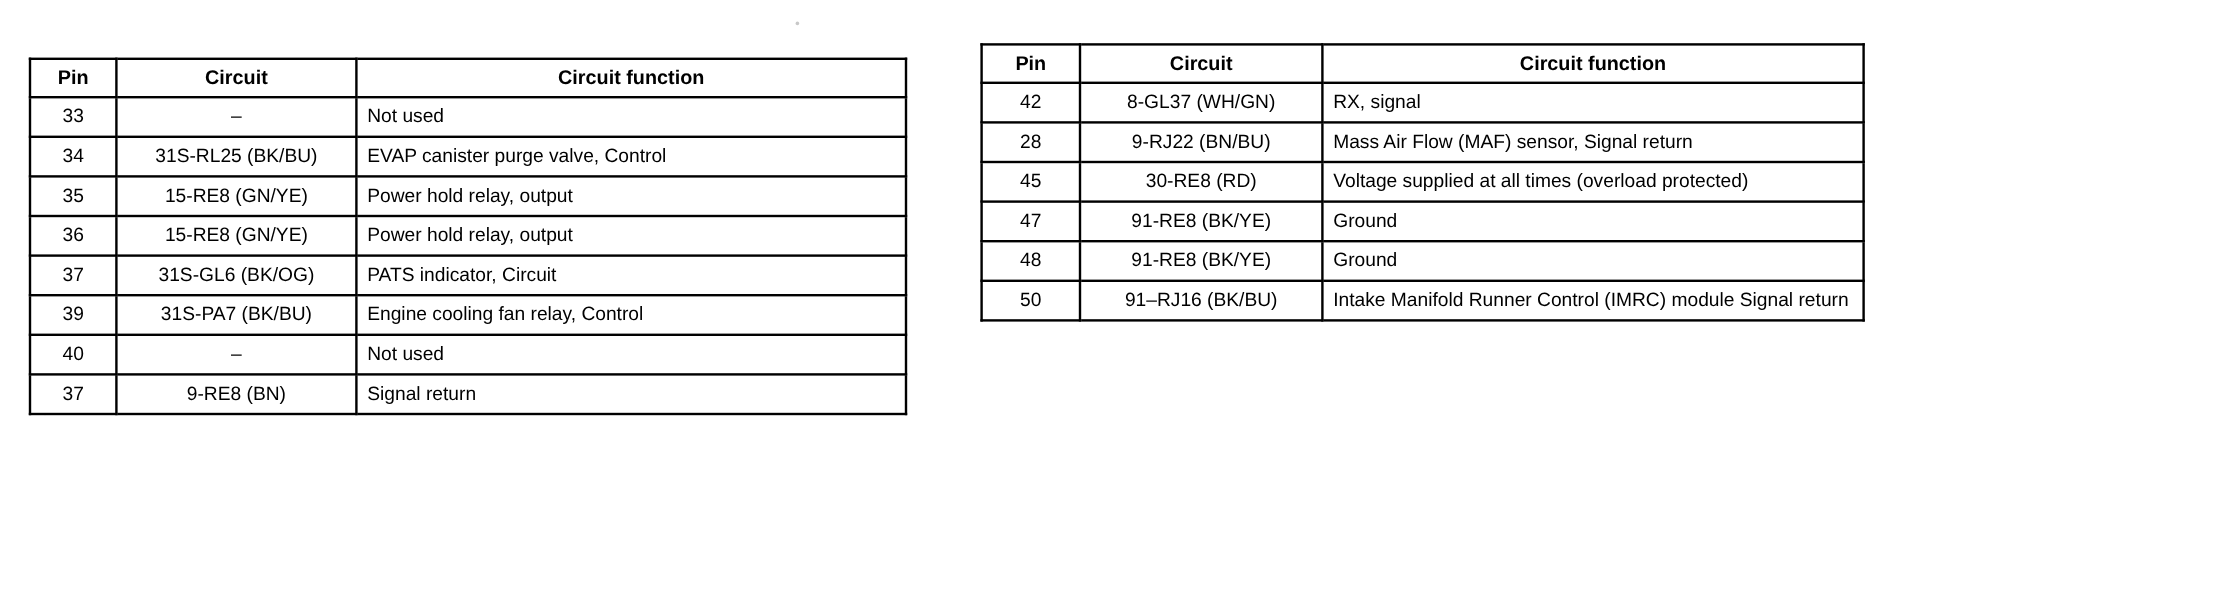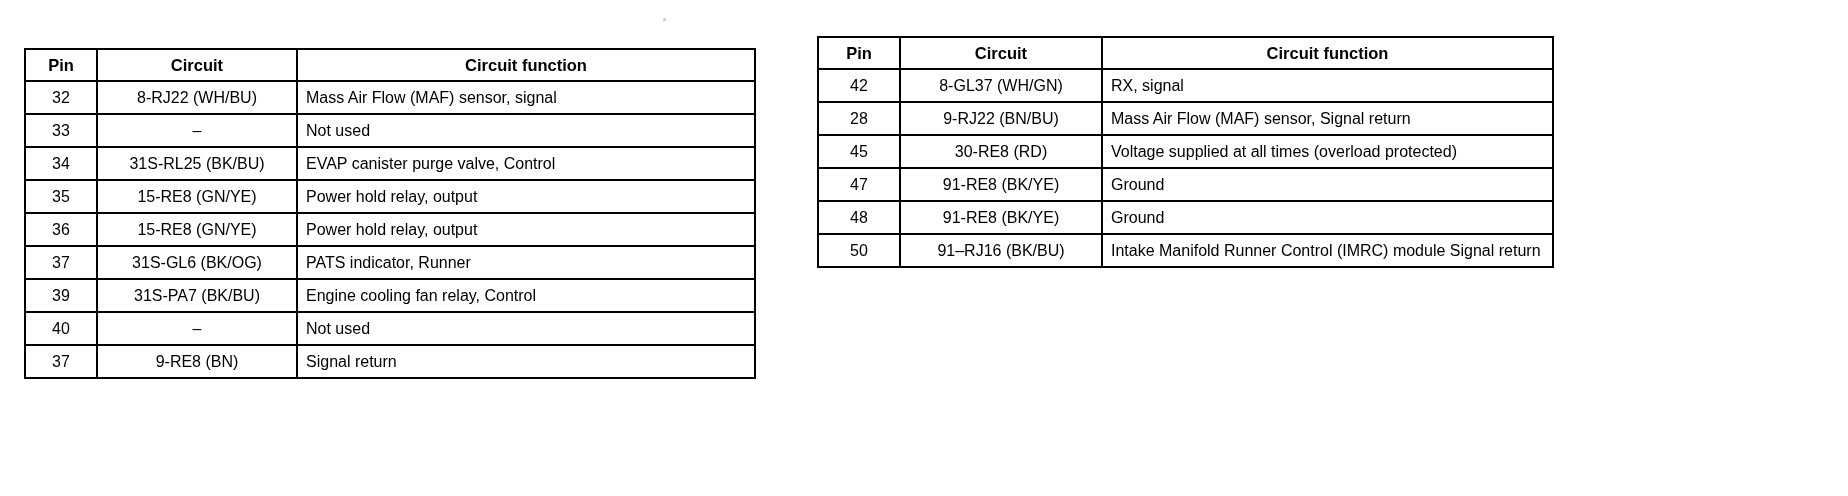--- a/index.html
+++ b/index.html
@@ -111,25 +111,20 @@
         </colgroup>
       <thead>
         <tr>
           <th class="col-pin">Pin</th>
           <th class="col-circuit">Circuit</th>
           <th class="col-func">Circuit function</th>
         </tr>
       </thead>
       <tbody>
         <tr>
-          <td class="col-pin">32</td>
-          <td class="col-circuit">8-RJ22 (WH/BU)</td>
-          <td class="col-func">Mass Air Flow (MAF) sensor, signal</td>
-        </tr>
-        <tr>
           <td class="col-pin">33</td>
           <td class="col-circuit">–</td>
           <td class="col-func">Not used</td>
         </tr>
         <tr>
           <td class="col-pin">34</td>
           <td class="col-circuit">31S-RL25 (BK/BU)</td>
           <td class="col-func">EVAP canister purge valve, Control</td>
         </tr>
         <tr>
@@ -138,21 +133,21 @@
           <td class="col-func">Power hold relay, output</td>
         </tr>
         <tr>
           <td class="col-pin">36</td>
           <td class="col-circuit">15-RE8 (GN/YE)</td>
           <td class="col-func">Power hold relay, output</td>
         </tr>
         <tr>
           <td class="col-pin">37</td>
           <td class="col-circuit">31S-GL6 (BK/OG)</td>
-          <td class="col-func">PATS indicator, Runner</td>
+          <td class="col-func">PATS indicator, Circuit</td>
         </tr>
         <tr>
           <td class="col-pin">39</td>
           <td class="col-circuit">31S-PA7 (BK/BU)</td>
           <td class="col-func">Engine cooling fan relay, Control</td>
         </tr>
         <tr>
           <td class="col-pin">40</td>
           <td class="col-circuit">–</td>
           <td class="col-func">Not used</td>

